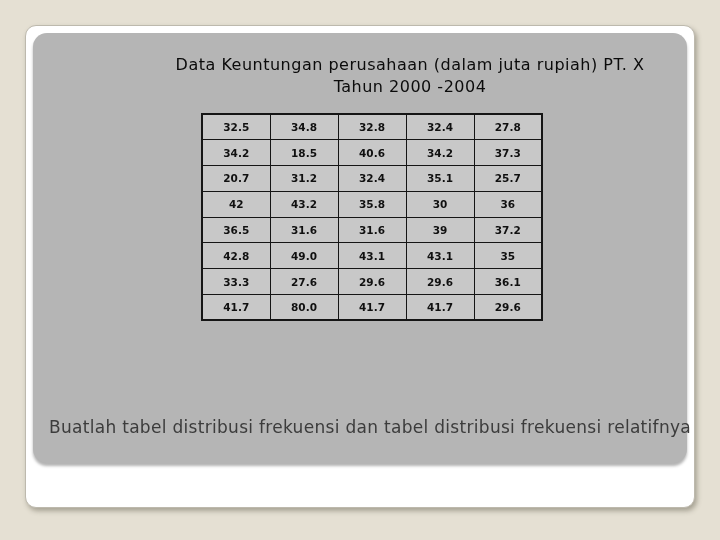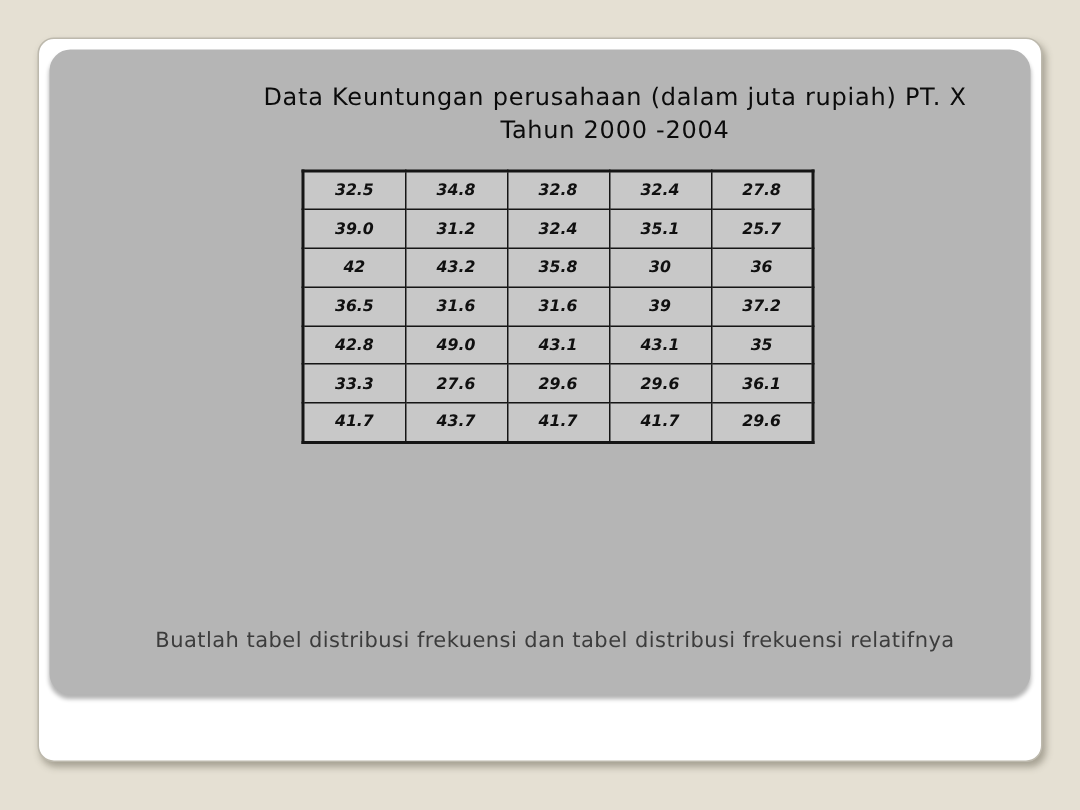--- a/index.html
+++ b/index.html
@@ -50,41 +50,40 @@
     color: #0b0b0b;
     padding-left: 40px;
   }
   .datatable {
     position: absolute;
     left: 168px;
     top: 80px;
     border-collapse: collapse;
     table-layout: fixed;
     border: 2px solid #151515;
-    font-style: italic;
   }
   .datatable td {
     width: 68px;
     height: 25.8px;
     box-sizing: border-box;
     border: 1px solid #151515;
     background: var(--cell-bg, #c8c8c8);
     font-size: 10.5px;
     font-weight: bold;
     text-align: center;
     vertical-align: middle;
     color: #101010;
   }
   .footer {
     position: absolute;
     left: 0px;
     top: 384px;
     width: 674px;
     text-align: center;
-    font-size: 14px;
+    font-size: 17px;
     letter-spacing: 0.3px;
     line-height: 20px;
     color: #3c3c3c;
   }
 </style>
 </head>
 <body>
 
 <div class="stage">
   <div class="slide">
@@ -96,21 +95,28 @@
       <table class="datatable">
         <tbody>
             <tr>
               <td>32.5</td>
               <td>34.8</td>
               <td>32.8</td>
               <td>32.4</td>
               <td>27.8</td>
             </tr>
             <tr>
-              <td>39.0</td>
+              <td>34.2</td>
+              <td>18.5</td>
+              <td>40.6</td>
+              <td>34.2</td>
+              <td>37.3</td>
+            </tr>
+            <tr>
+              <td>20.7</td>
               <td>31.2</td>
               <td>32.4</td>
               <td>35.1</td>
               <td>25.7</td>
             </tr>
             <tr>
               <td>42</td>
               <td>43.2</td>
               <td>35.8</td>
               <td>30</td>
@@ -132,21 +138,21 @@
             </tr>
             <tr>
               <td>33.3</td>
               <td>27.6</td>
               <td>29.6</td>
               <td>29.6</td>
               <td>36.1</td>
             </tr>
             <tr>
               <td>41.7</td>
-              <td>43.7</td>
+              <td>80.0</td>
               <td>41.7</td>
               <td>41.7</td>
               <td>29.6</td>
             </tr>
           </tbody>
       </table>
       <div class="footer">Buatlah tabel distribusi frekuensi dan tabel distribusi frekuensi relatifnya</div>
     </div>
   </div>
 </div>

